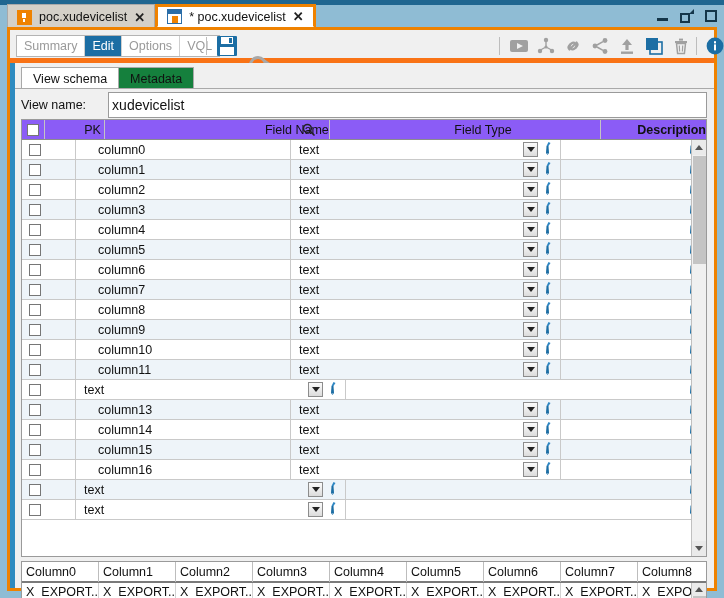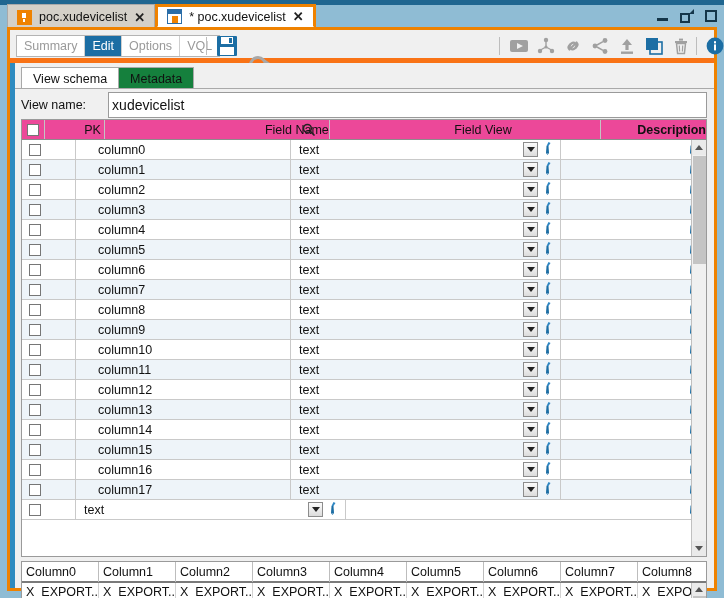--- a/index.html
+++ b/index.html
@@ -79,21 +79,21 @@
   .vtabline{position:absolute;left:0;top:25px;width:699px;height:1px;background:#a9a9a9;}
 
   
   .vnrow{position:absolute;left:6px;top:31px;width:686px;height:22px;display:flex;align-items:center;gap:22px;}
   .vnlabel{font-size:12.5px;color:#111;white-space:nowrap;}
   .vninput{flex:1;height:20px;background:#fff;border:1px solid #9a9a9a;box-sizing:border-box;
            font-family:"Liberation Sans",sans-serif;font-size:14px;color:#111;padding:12px 3px;line-height:18px;}
 
   
   .tbl{position:absolute;left:6px;top:56px;width:686px;height:438px;border:1px solid #9a9a9a;background:#fff;box-sizing:border-box;overflow:hidden;}
-  .thead{display:flex;height:20px;background:#ec4899;border-bottom:1px solid #8c8c8c;box-sizing:border-box;gap:36px;}
+  .thead{display:flex;height:20px;background:#8b5cf6;border-bottom:1px solid #8c8c8c;box-sizing:border-box;gap:36px;}
   .th{display:flex;align-items:center;justify-content:center;font-size:12.5px;color:#111;border-right:1px solid #c4c4c4;box-sizing:border-box;height:19px;}
   .th.c-chk{width:26px;justify-content:center;}
   .th.c-pk{width:28px;}
   .th.c-name{width:215px;justify-content:flex-end;padding-left:8px;position:relative;}
   .th.c-type{width:270px;}
   .th.c-desc{flex:1;border-right:none;font-weight:bold;}
   .hchk{width:12px;height:12px;border:1px solid #767676;background:#fff;box-sizing:border-box;}
   .srch{position:absolute;right:14px;top:3px;width:13px;height:13px;}
 
   .rows{position:absolute;left:0;top:20px;width:686px;height:416px;overflow:hidden;}
@@ -282,21 +282,21 @@
           <div class="th c-pk">PK</div>
           <div class="th c-name">
             <span>Field Name</span>
             <span class="srch">
               <svg width="13" height="13" viewBox="0 0 13 13">
                   <circle cx="5.4" cy="5.4" r="3.9" fill="none" stroke="#222" stroke-width="1.5"></circle>
                   <path d="M8.4 8.4 L12 12" stroke="#222" stroke-width="1.7" stroke-linecap="round"></path>
                 </svg>
             </span>
           </div>
-          <div class="th c-type">Field View</div>
+          <div class="th c-type">Field Type</div>
           <div class="th c-desc">Description</div>
         </div>
 
         <div class="rows" id="schema-rows">
             <div class="row">
               <div class="cell c-chk">
                 <span class="rchk"></span>
               </div>
               <div class="cell c-pk"></div>
               <div class="cell c-name">column0</div>
@@ -544,21 +544,20 @@
                     <polygon points="2.5,4 4.5,4 6.5,1 4.5,0" fill="#2e87c4"></polygon>
                     <polygon points="3,11.6 3.5,12.4 4,11.6" fill="#fff"></polygon>
                   </svg></span>
               </div>
             </div>
             <div class="row">
               <div class="cell c-chk">
                 <span class="rchk"></span>
               </div>
               <div class="cell c-pk"></div>
-              <div class="cell c-name">column12</div>
               <div class="cell c-type">text<span class="ddbtn">
                   <span class="chev"></span>
                 </span><span class="pencil t"><svg width="12" height="14" viewBox="0 0 12 14">
                     <polygon points="2,11 3.5,13 5,11 4.5,4 2.5,4" fill="#1c6ea4"></polygon>
                     <polygon points="2.5,4 4.5,4 6.5,1 4.5,0" fill="#2e87c4"></polygon>
                     <polygon points="3,11.6 3.5,12.4 4,11.6" fill="#fff"></polygon>
                   </svg></span></div>
               <div class="cell c-desc">
                 <span class="pencil d"><svg width="12" height="14" viewBox="0 0 12 14">
                     <polygon points="2,11 3.5,13 5,11 4.5,4 2.5,4" fill="#1c6ea4"></polygon>
@@ -649,21 +648,20 @@
                     <polygon points="2.5,4 4.5,4 6.5,1 4.5,0" fill="#2e87c4"></polygon>
                     <polygon points="3,11.6 3.5,12.4 4,11.6" fill="#fff"></polygon>
                   </svg></span>
               </div>
             </div>
             <div class="row alt">
               <div class="cell c-chk">
                 <span class="rchk"></span>
               </div>
               <div class="cell c-pk"></div>
-              <div class="cell c-name">column17</div>
               <div class="cell c-type">text<span class="ddbtn">
                   <span class="chev"></span>
                 </span><span class="pencil t"><svg width="12" height="14" viewBox="0 0 12 14">
                     <polygon points="2,11 3.5,13 5,11 4.5,4 2.5,4" fill="#1c6ea4"></polygon>
                     <polygon points="2.5,4 4.5,4 6.5,1 4.5,0" fill="#2e87c4"></polygon>
                     <polygon points="3,11.6 3.5,12.4 4,11.6" fill="#fff"></polygon>
                   </svg></span></div>
               <div class="cell c-desc">
                 <span class="pencil d"><svg width="12" height="14" viewBox="0 0 12 14">
                     <polygon points="2,11 3.5,13 5,11 4.5,4 2.5,4" fill="#1c6ea4"></polygon>

